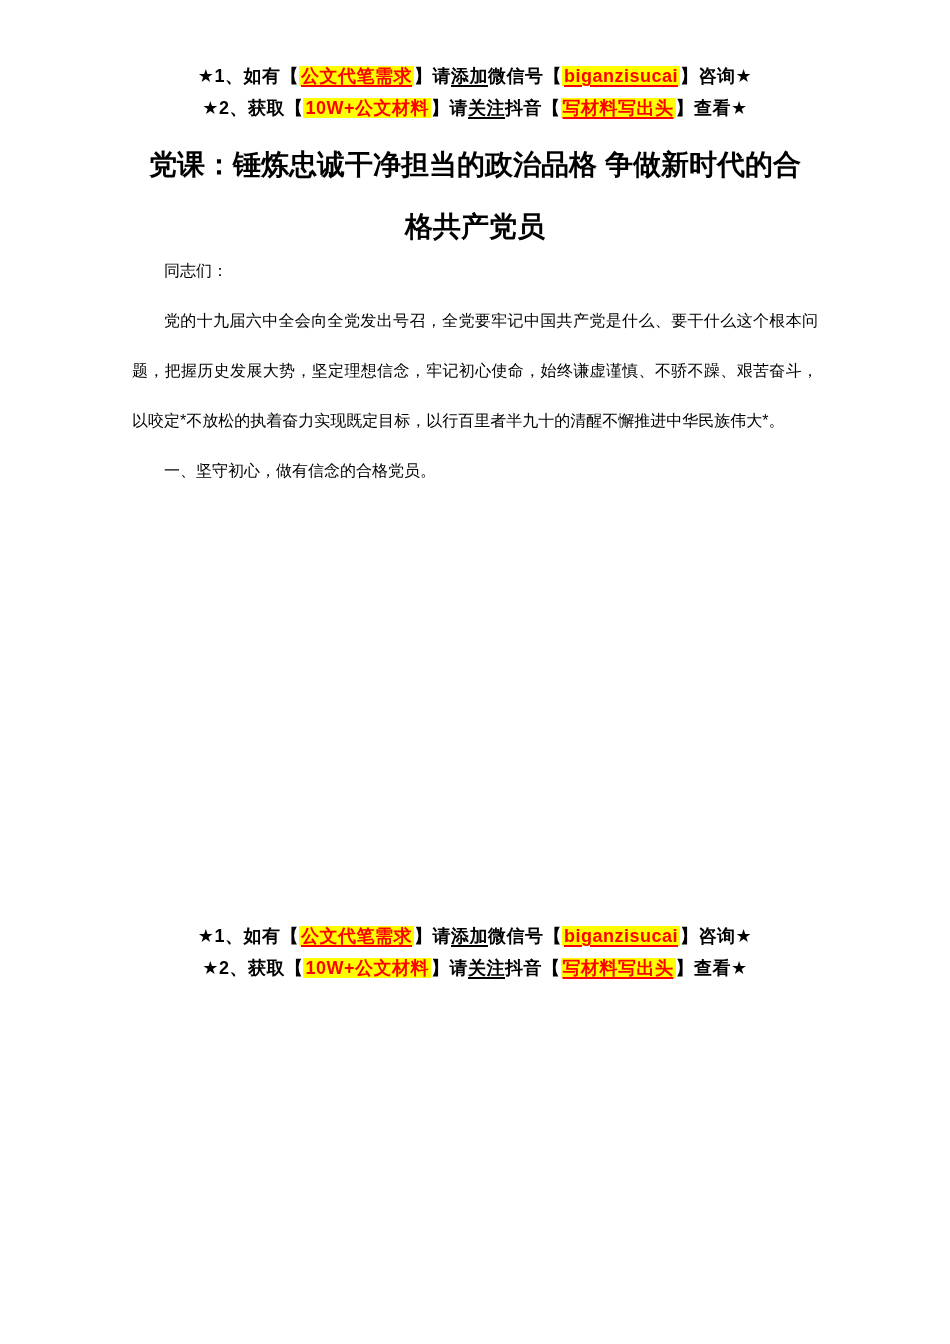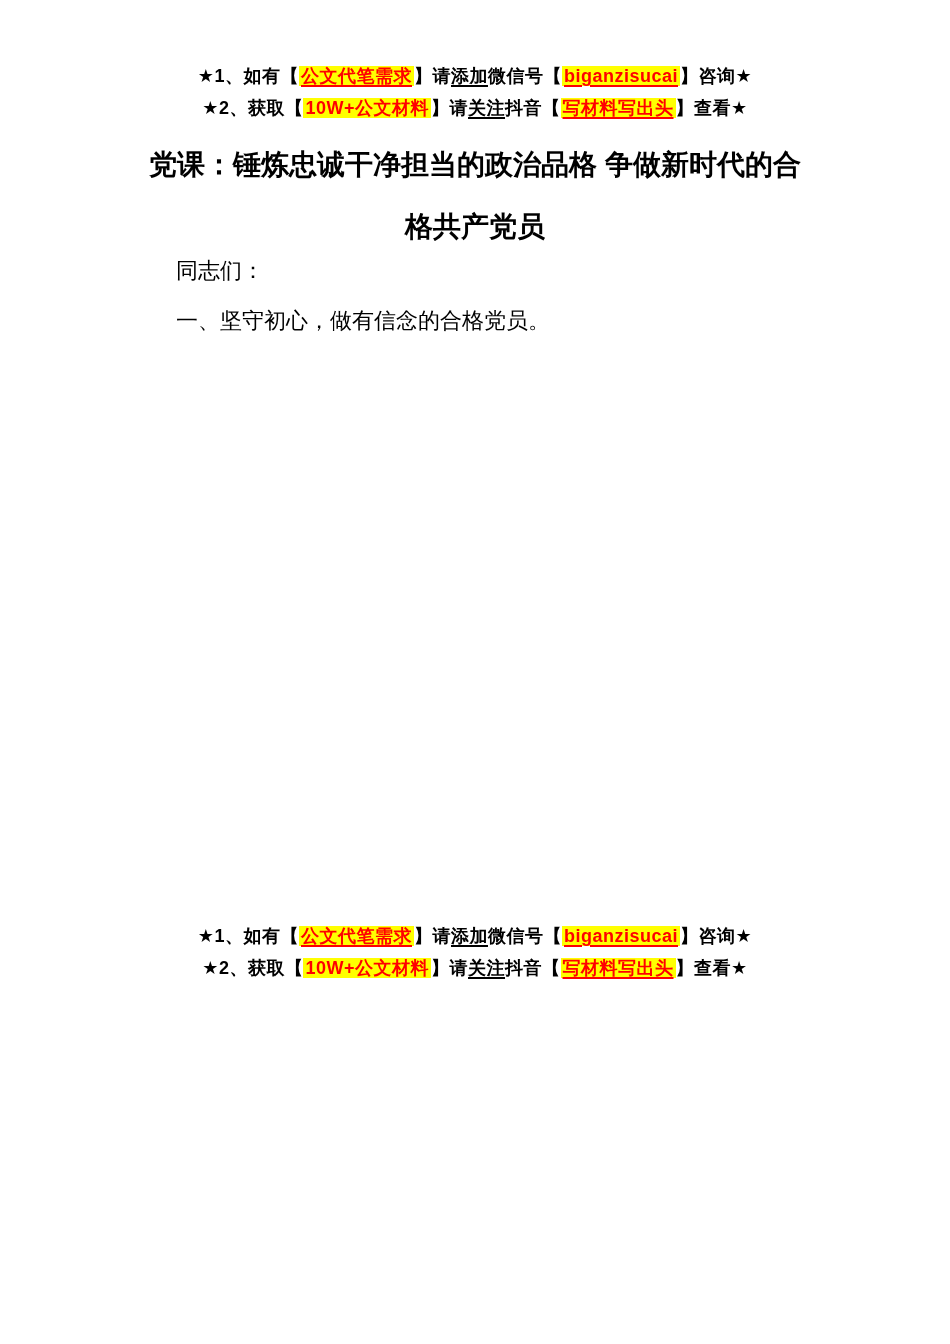--- a/index.html
+++ b/index.html
@@ -39,21 +39,21 @@
     margin: 10px auto 0;
     font-size: 28px;
     font-weight: 700;
     line-height: 62px;
     text-align: center;
   }
   
   .body {
     width: 686px;
     margin: -12px auto 0;
-    font-size: 22px;
+    font-size: 16px;
     line-height: 50px;
     text-align: justify;
   }
   .body p { margin: 0; text-indent: 2em; }
 </style>
 </head>
 <body>
 
 <div class="page">
 
@@ -63,20 +63,21 @@
     </div>
     <div class="notice-line">
       <span>★2、获取【</span><span class="n-hl">10W+公文材料</span><span>】请</span><span class="n-ul">关注</span><span>抖音【</span><span class="n-hl n-ul">写材料写出头</span><span>】查看★</span>
     </div>
   </div>
 
   <h1 class="title">党课：锤炼忠诚干净担当的政治品格 争做新时代的合格共产党员</h1>
 
   <div class="body">
     <p>同志们：</p>
+    <p>党的十九届六中全会向全党发出号召，全党要牢记中国共产党是什么、要干什么这个根本问题，把握历史发展大势，坚定理想信念，牢记初心使命，始终谦虚谨慎、不骄不躁、艰苦奋斗，以咬定*不放松的执着奋力实现既定目标，以行百里者半九十的清醒不懈推进中华民族伟大*。</p>
     <p>一、坚守初心，做有信念的合格党员。</p>
   </div>
 
   <div class="notice notice--footer">
     <div class="notice-line">
       <span>★1、如有【</span><span class="n-hl n-ul">公文代笔需求</span><span>】请</span><span class="n-ul">添加</span><span>微信号【</span><span class="n-hl n-ul">biganzisucai</span><span>】咨询★</span>
     </div>
     <div class="notice-line">
       <span>★2、获取【</span><span class="n-hl">10W+公文材料</span><span>】请</span><span class="n-ul">关注</span><span>抖音【</span><span class="n-hl n-ul">写材料写出头</span><span>】查看★</span>
     </div>

